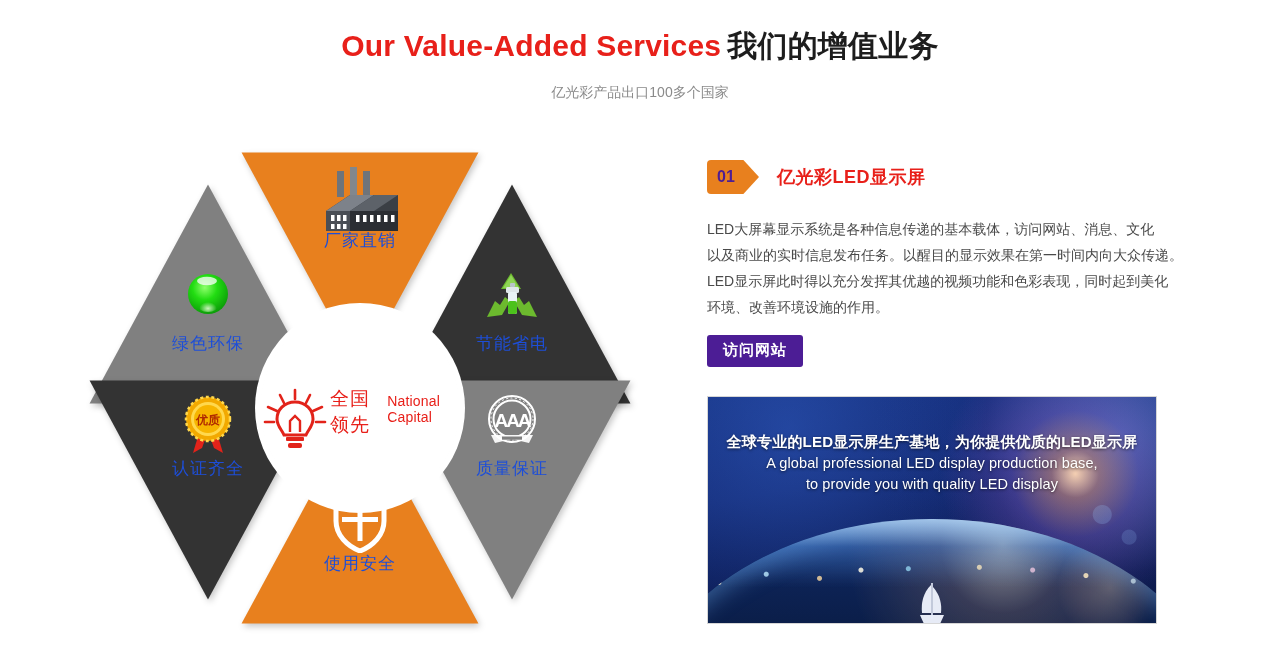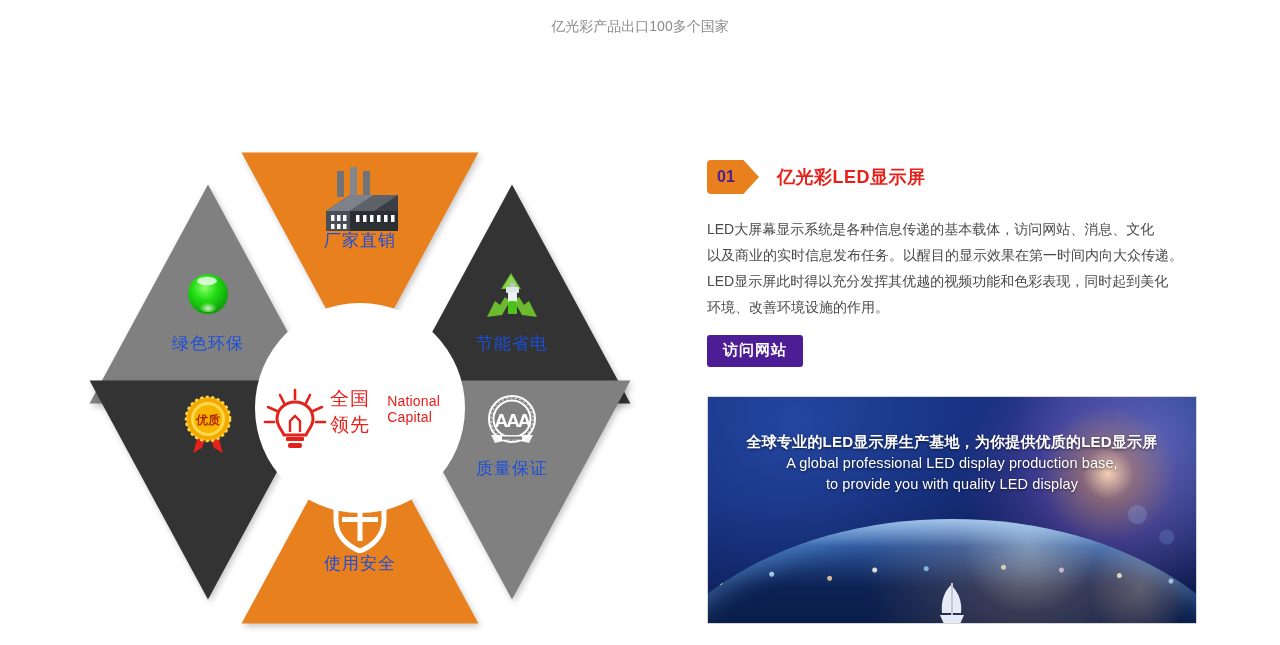--- a/index.html
+++ b/index.html
@@ -190,21 +190,21 @@
     border-radius: 3px;
     cursor: pointer;
     font-family: inherit;
   }
 
   
   .banner {
     position: absolute;
     left: 707px;
     top: 396px;
-    width: 490px;
+    width: 450px;
     height: 228px;
     overflow: hidden;
     border: 1px solid #d6d6d6;
     box-sizing: border-box;
     background: #0c4a6e;
   }
   .banner-sky {
     position: absolute;
     inset: 0;
     background:
@@ -292,20 +292,23 @@
     color: #ffffff;
     font-size: 14.5px;
     line-height: 21px;
     letter-spacing: 0.1px;
   }
 </style>
 </head>
 <body>
 
 <div class="header">
+  <h1 class="page-title">
+    <span class="title-en">Our Value-Added Services</span><span class="title-cn">我们的增值业务</span>
+  </h1>
   <p class="page-subtitle">亿光彩产品出口100多个国家</p>
 </div>
 
 <div class="rosette">
 
   <div class="tri up c-gray seg-green">
     <div class="shape"></div>
     <div class="ico">
       <svg width="46" height="46" viewBox="0 0 46 46">
         <defs>
@@ -391,20 +394,21 @@
           <path d="M20 40 L14 60 L23 55 L27 44 Z" fill="#e2231a"></path>
           <path d="M38 40 L44 60 L35 55 L31 44 Z" fill="#e2231a"></path>
           <circle cx="29" cy="26" r="22" fill="#f2a900"></circle>
           <circle cx="29" cy="26" r="22" fill="none" stroke="#ffd84d" stroke-width="2.5" stroke-dasharray="3 2.6"></circle>
           <circle cx="29" cy="26" r="17" fill="#ffd84d"></circle>
           <circle cx="29" cy="26" r="14" fill="#f7b500"></circle>
           <text x="29" y="31" font-size="12" font-weight="bold" text-anchor="middle" fill="#b02a00" font-family="DejaVu Sans, sans-serif">优质</text>
         </g>
       </svg>
     </div>
+    <div class="label">认证齐全</div>
   </div>
 
   <div class="tri up c-orange seg-safe">
     <div class="shape"></div>
     <div class="ico">
       <svg width="56" height="62" viewBox="0 0 56 62">
         <path d="M28 2 L52 10 L52 30 C52 44 41 55 28 60 C15 55 4 44 4 30 L4 10 Z" fill="none" stroke="#ffffff" stroke-width="5"></path>
         <rect x="25.5" y="12" width="5" height="38" fill="#ffffff"></rect>
         <rect x="10" y="26" width="36" height="5" fill="#ffffff"></rect>
       </svg>

